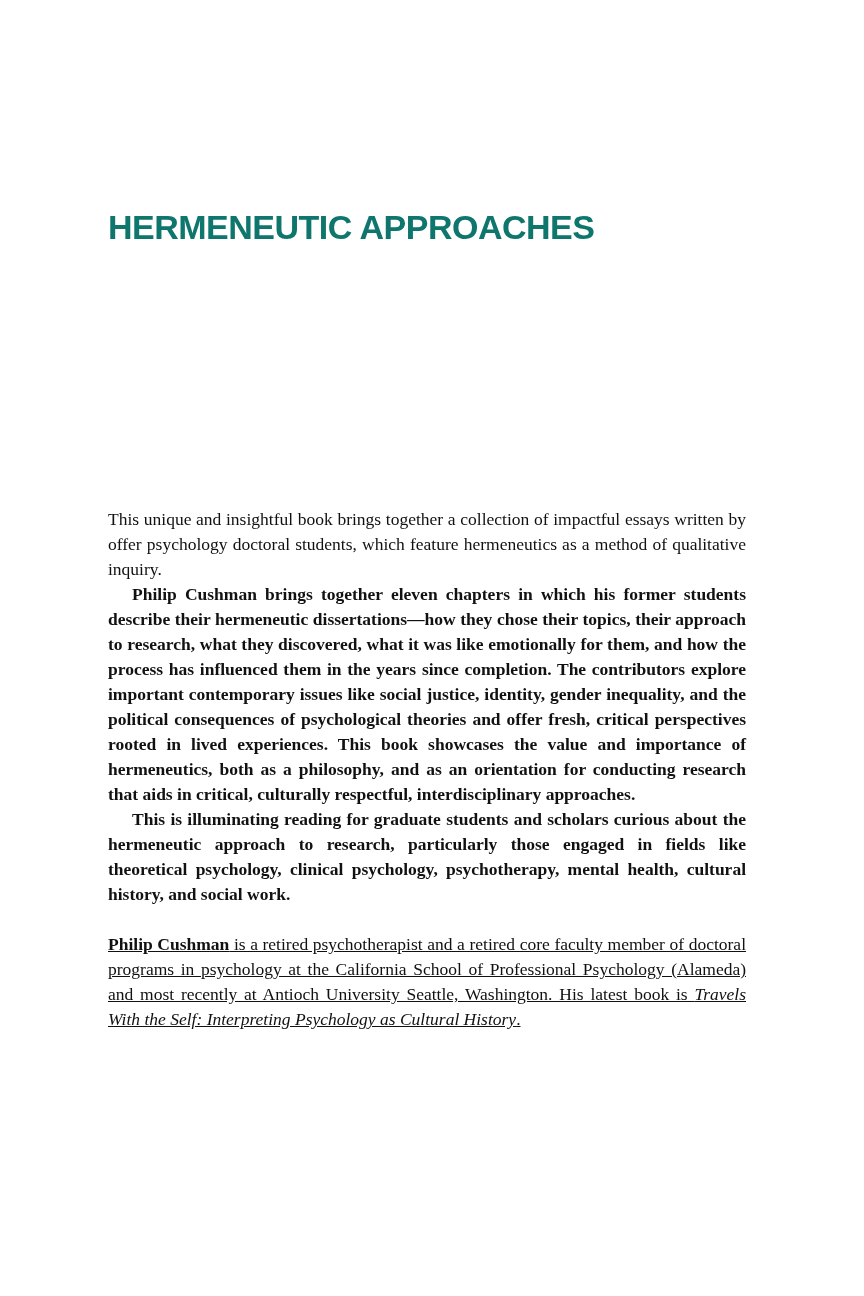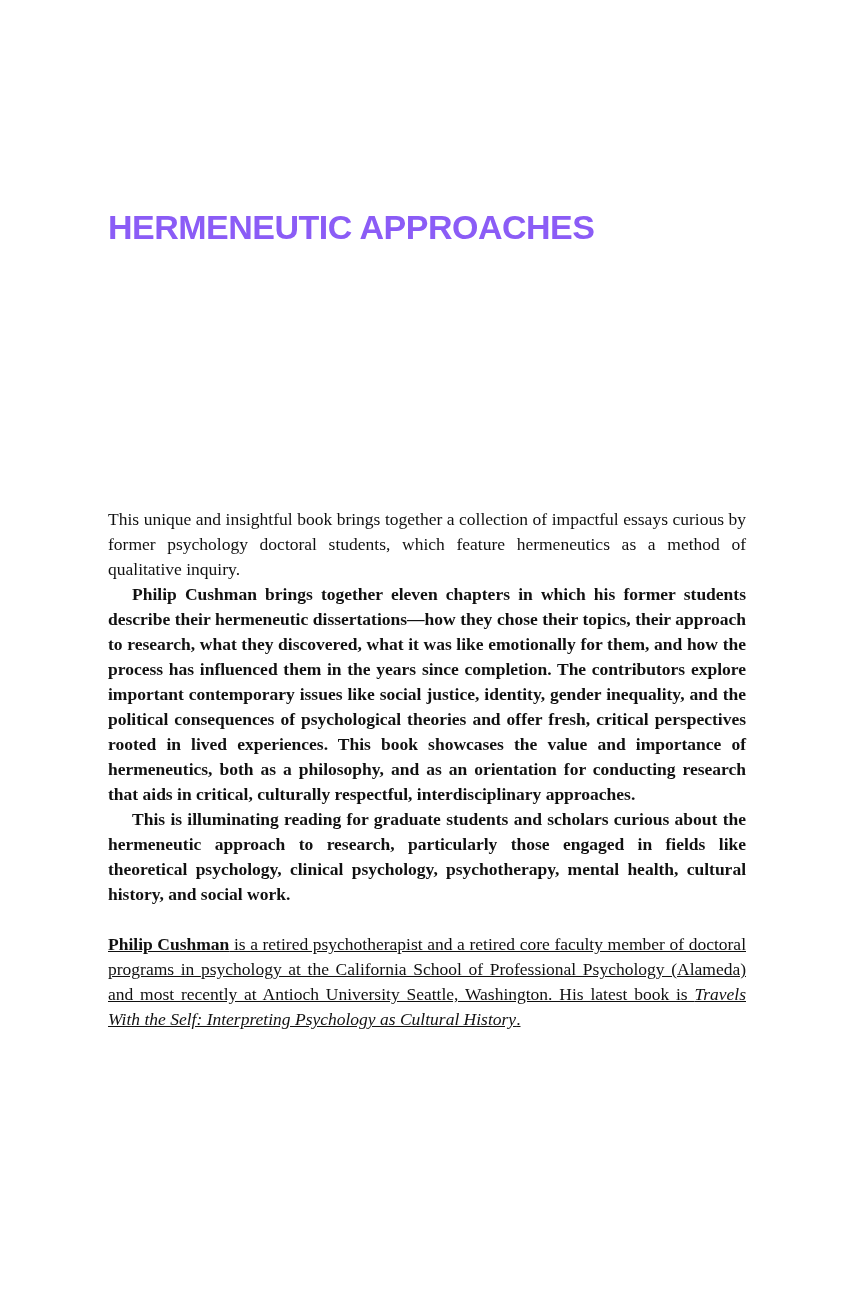--- a/index.html
+++ b/index.html
@@ -22,21 +22,21 @@
     padding-right: 118px;
   }
   .title {
     margin: 0;
     padding-top: 207px;
     font-family: "Liberation Sans", sans-serif;
     font-weight: 700;
     font-size: 34px;
     line-height: 40px;
     letter-spacing: -0.5px;
-    color: #8b5cf6;
+    color: #0f766e;
   }
   .title .title-line {
     display: block;
   }
   .body-copy {
     margin-top: 260px;
     font-size: 17.5px;
     line-height: 25px;
     text-align: justify;
   }
@@ -62,20 +62,20 @@
 </head>
 <body>
 
 <div class="page">
 
   <h1 class="title">
     <span class="title-line">HERMENEUTIC APPROACHES</span>
   </h1>
 
   <div class="body-copy">
-    <p class="para">This unique and insightful book brings together a collection of impactful essays curious by former psychology doctoral students, which feature hermeneutics as a method of qualitative inquiry.</p>
+    <p class="para">This unique and insightful book brings together a collection of impactful essays written by offer psychology doctoral students, which feature hermeneutics as a method of qualitative inquiry.</p>
     <p class="para indent">Philip Cushman brings together eleven chapters in which his former students describe their hermeneutic dissertations—how they chose their topics, their approach to research, what they discovered, what it was like emotionally for them, and how the process has influenced them in the years since completion. The contributors explore important contemporary issues like social justice, identity, gender inequality, and the political consequences of psychological theories and offer fresh, critical perspectives rooted in lived experiences. This book showcases the value and importance of hermeneutics, both as a philosophy, and as an orientation for conducting research that aids in critical, culturally respectful, interdisciplinary approaches.</p>
     <p class="para indent">This is illuminating reading for graduate students and scholars curious about the hermeneutic approach to research, particularly those engaged in fields like theoretical psychology, clinical psychology, psychotherapy, mental health, cultural history, and social work.</p>
 
     <p class="para bio"><b>Philip Cushman</b><span> is a retired psychotherapist and a retired core faculty member of doctoral programs in psychology at the California School of Professional Psychology (Alameda) and most recently at Antioch University Seattle, Washington. His latest book is </span><i>Travels With the Self: Interpreting Psychology as Cultural History</i><span>.</span></p>
   </div>
 
 </div>
 
 </body></html>

